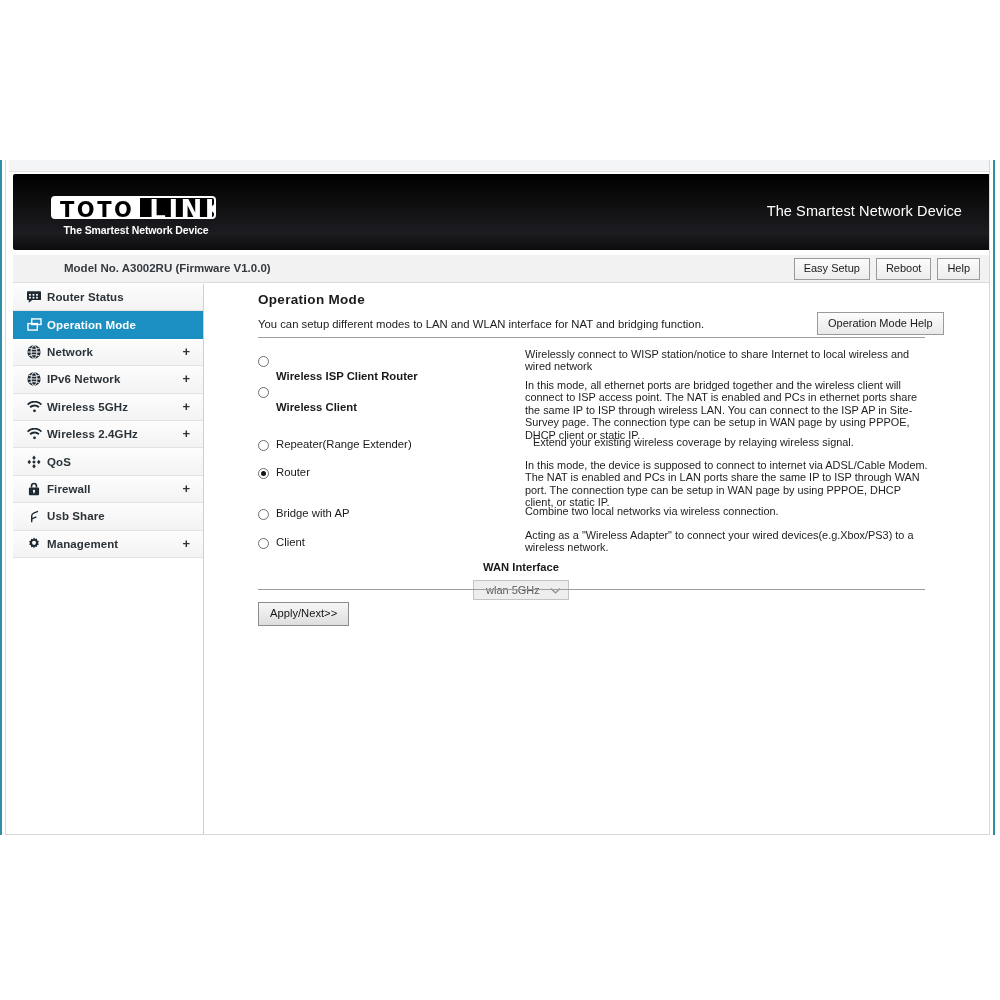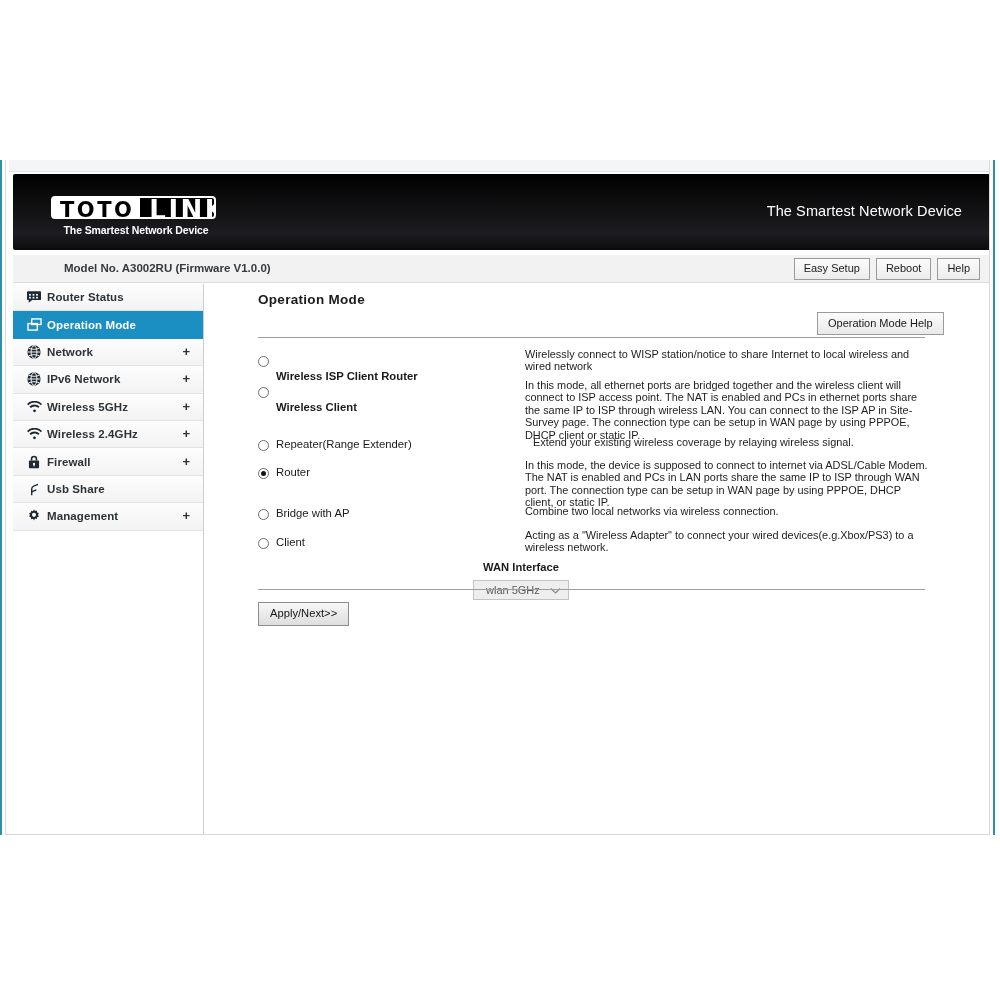--- a/index.html
+++ b/index.html
@@ -400,20 +400,32 @@
                 <path d="M8 11.6a1.5 1.5 0 1 0 0-3 1.5 1.5 0 0 0 0 3z"></path>
                 <path d="M8 5.4c1.5 0 2.9.6 3.9 1.6l1.5-1.5A7.6 7.6 0 0 0 8 3.2a7.6 7.6 0 0 0-5.4 2.3l1.5 1.5A5.5 5.5 0 0 1 8 5.4z"></path>
                 <path d="M8 1.2c2.6 0 5 1.1 6.7 2.8L16 2.7A11 11 0 0 0 8 -0.6 11 11 0 0 0 0 2.7l1.3 1.3A9.4 9.4 0 0 1 8 1.2z"></path>
               </svg>
             </span>
             <span class="nav-label">Wireless 2.4GHz</span>
             <span class="nav-plus">+</span>
           </div>
           <div class="nav-item">
             <span class="nav-icon">
+              <svg width="14" height="14" viewBox="0 0 16 16" fill="currentColor">
+                <path d="M8 0.6 10 3.2 8 5.8 6 3.2z"></path>
+                <path d="M8 10.2 10 12.8 8 15.4 6 12.8z"></path>
+                <path d="M2.6 5.4 4.6 8 2.6 10.6 0.6 8z"></path>
+                <path d="M13.4 5.4 15.4 8 13.4 10.6 11.4 8z"></path>
+                <path d="M8 5.9 10.1 8 8 10.1 5.9 8z"></path>
+              </svg>
+            </span>
+            <span class="nav-label">QoS</span>
+          </div>
+          <div class="nav-item">
+            <span class="nav-icon">
               <svg width="12" height="14" viewBox="0 0 13 15" fill="currentColor">
                 <path d="M3 6V4.2a3.5 3.5 0 0 1 7 0V6h-1.7V4.2a1.8 1.8 0 0 0-3.6 0V6z"></path>
                 <rect x="1" y="6" width="11" height="8.2" rx="1"></rect>
                 <circle cx="6.5" cy="9.6" r="1.2" fill="#fff"></circle>
                 <rect x="5.9" y="9.6" width="1.2" height="2.6" fill="#fff"></rect>
               </svg>
             </span>
             <span class="nav-label">Firewall</span>
             <span class="nav-plus">+</span>
           </div>
@@ -435,20 +447,21 @@
               </svg>
             </span>
             <span class="nav-label">Management</span>
             <span class="nav-plus">+</span>
           </div>
           <div id="nav-tail"></div>
         </div>
 
       <div id="content">
         <div id="page-title">Operation Mode</div>
+        <div id="page-desc">You can setup different modes to LAN and WLAN interface for NAT and bridging function.</div>
         <button id="help-btn">Operation Mode Help</button>
 
         <div class="hr" id="hr-top"></div>
 
         <div id="modes-container">
             <div class="mode-row" style="top: 72px;">
               <span class="radio"></span>
               <span class="mode-label bold">Wireless ISP Client Router</span>
             </div>
             <div class="mode-desc" style="top: 64px;">Wirelessly connect to WISP station/notice to share Internet to local wireless and wired network</div>

